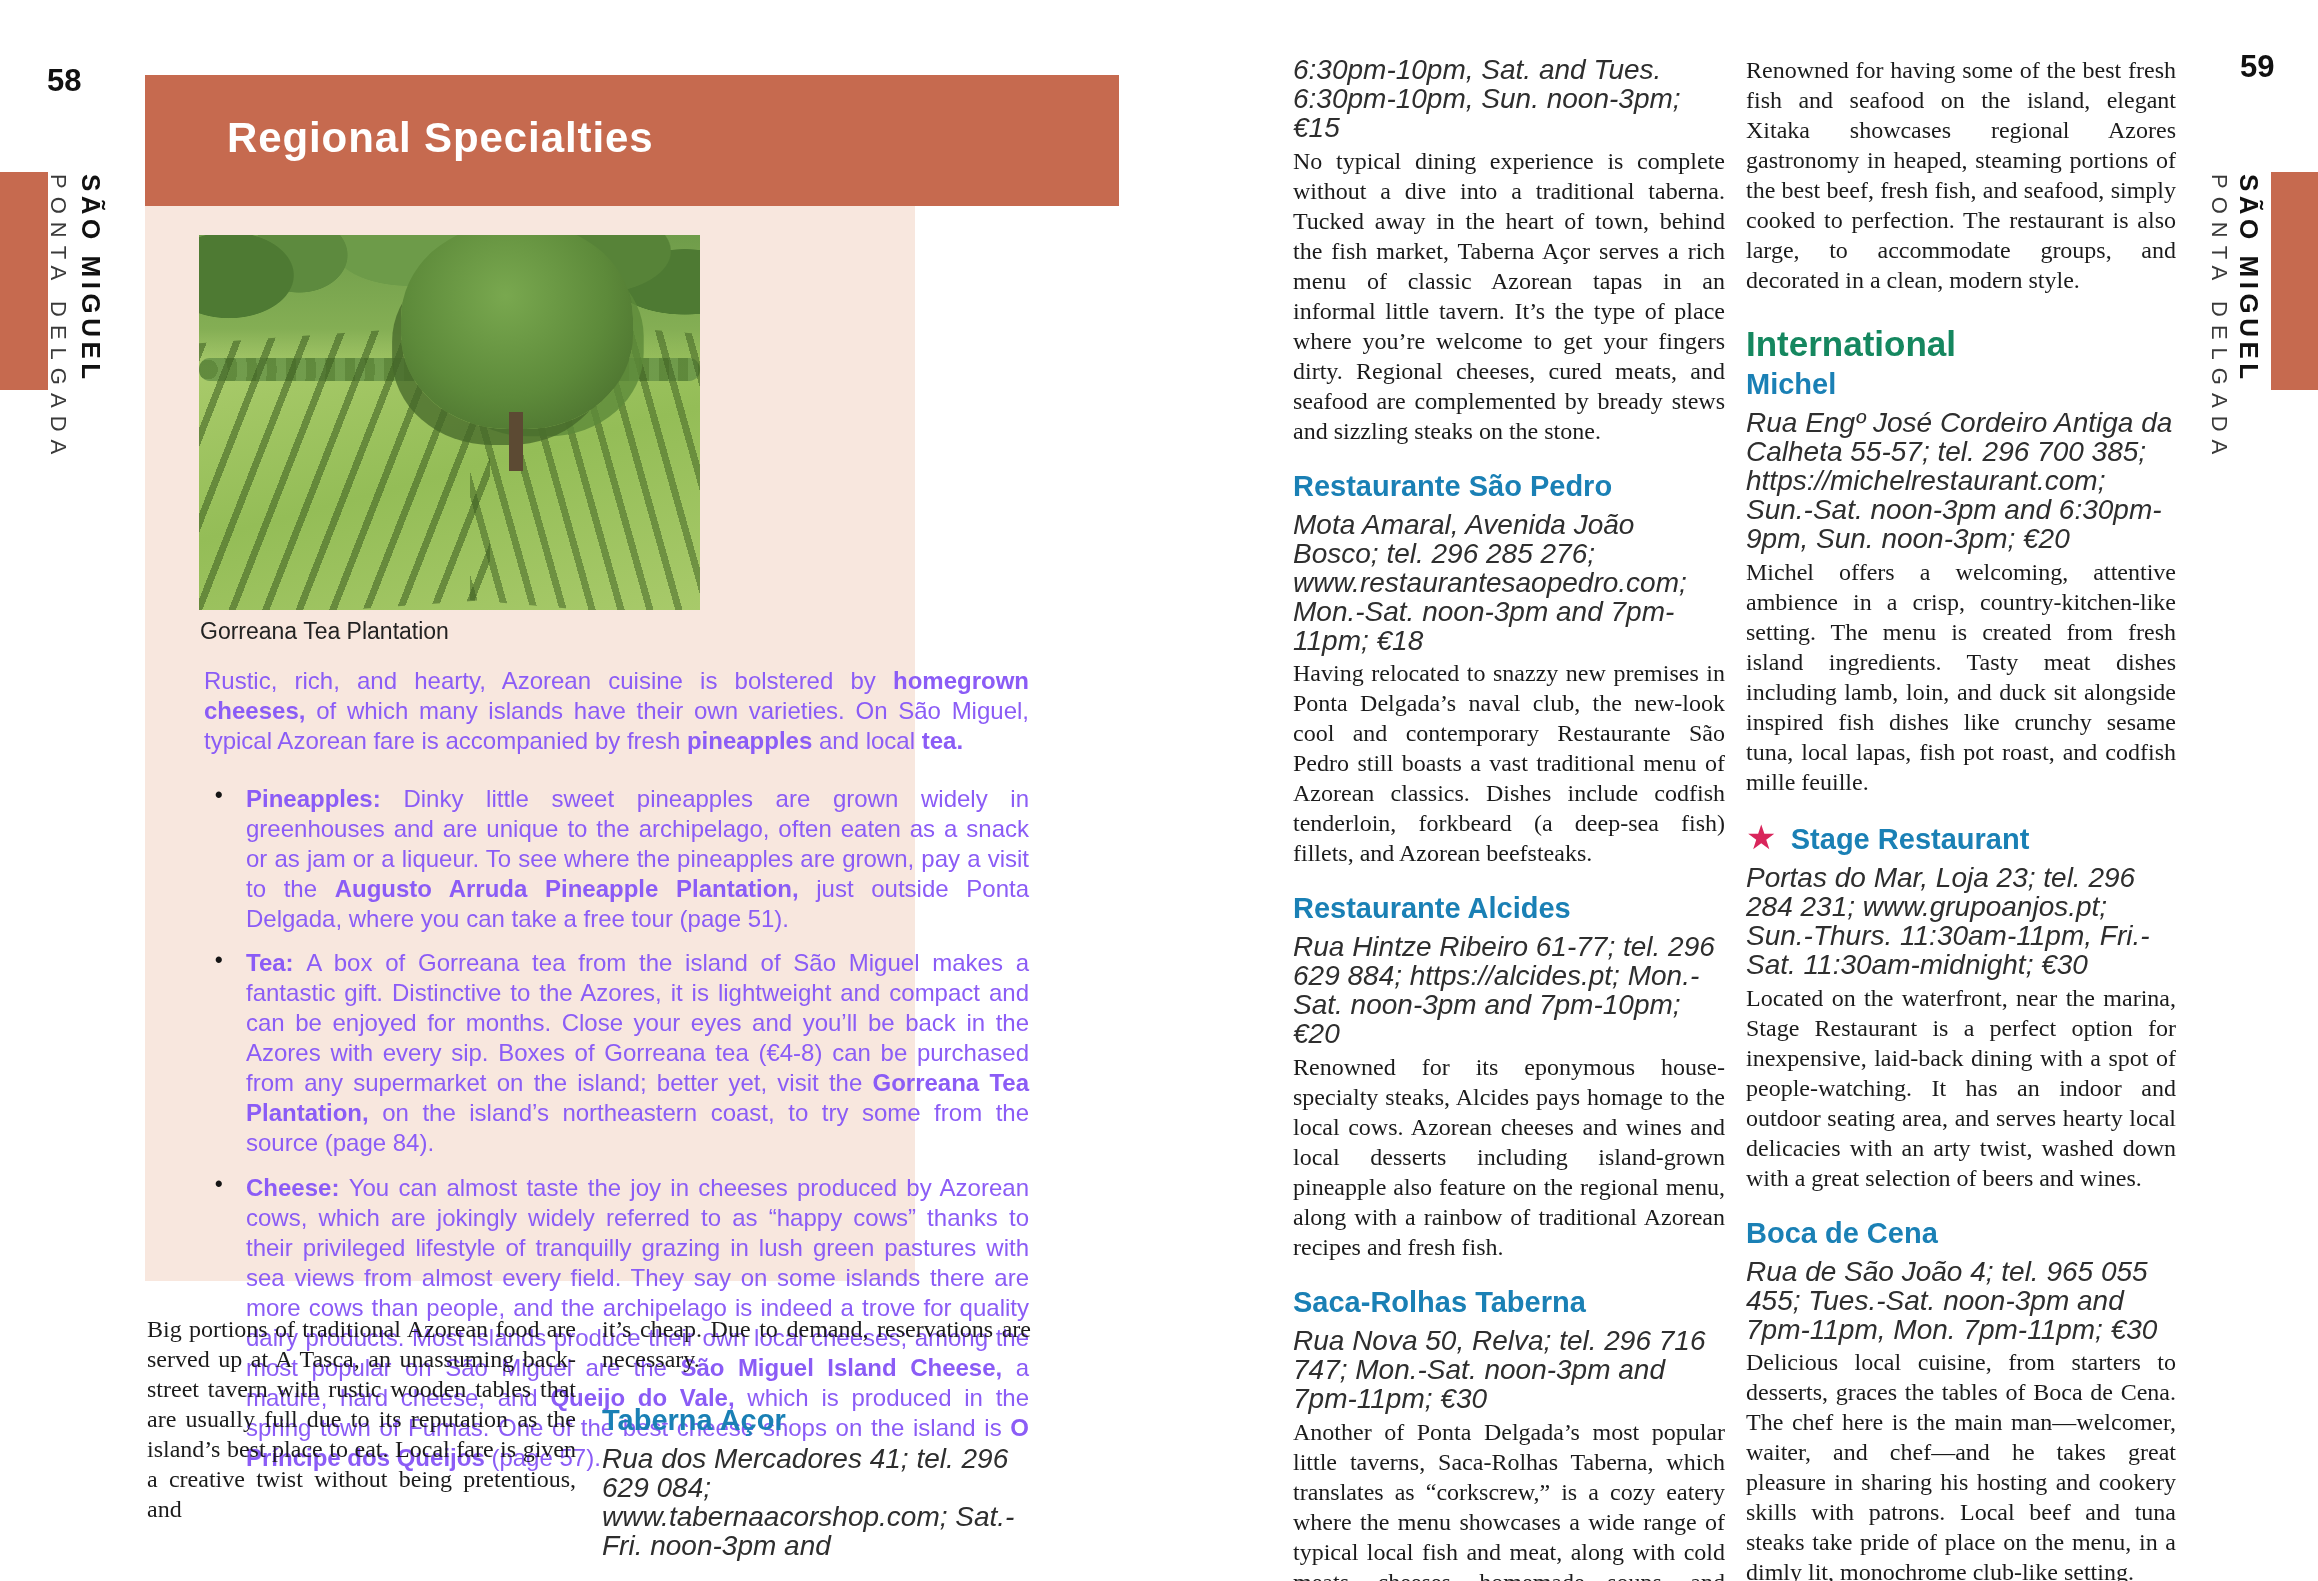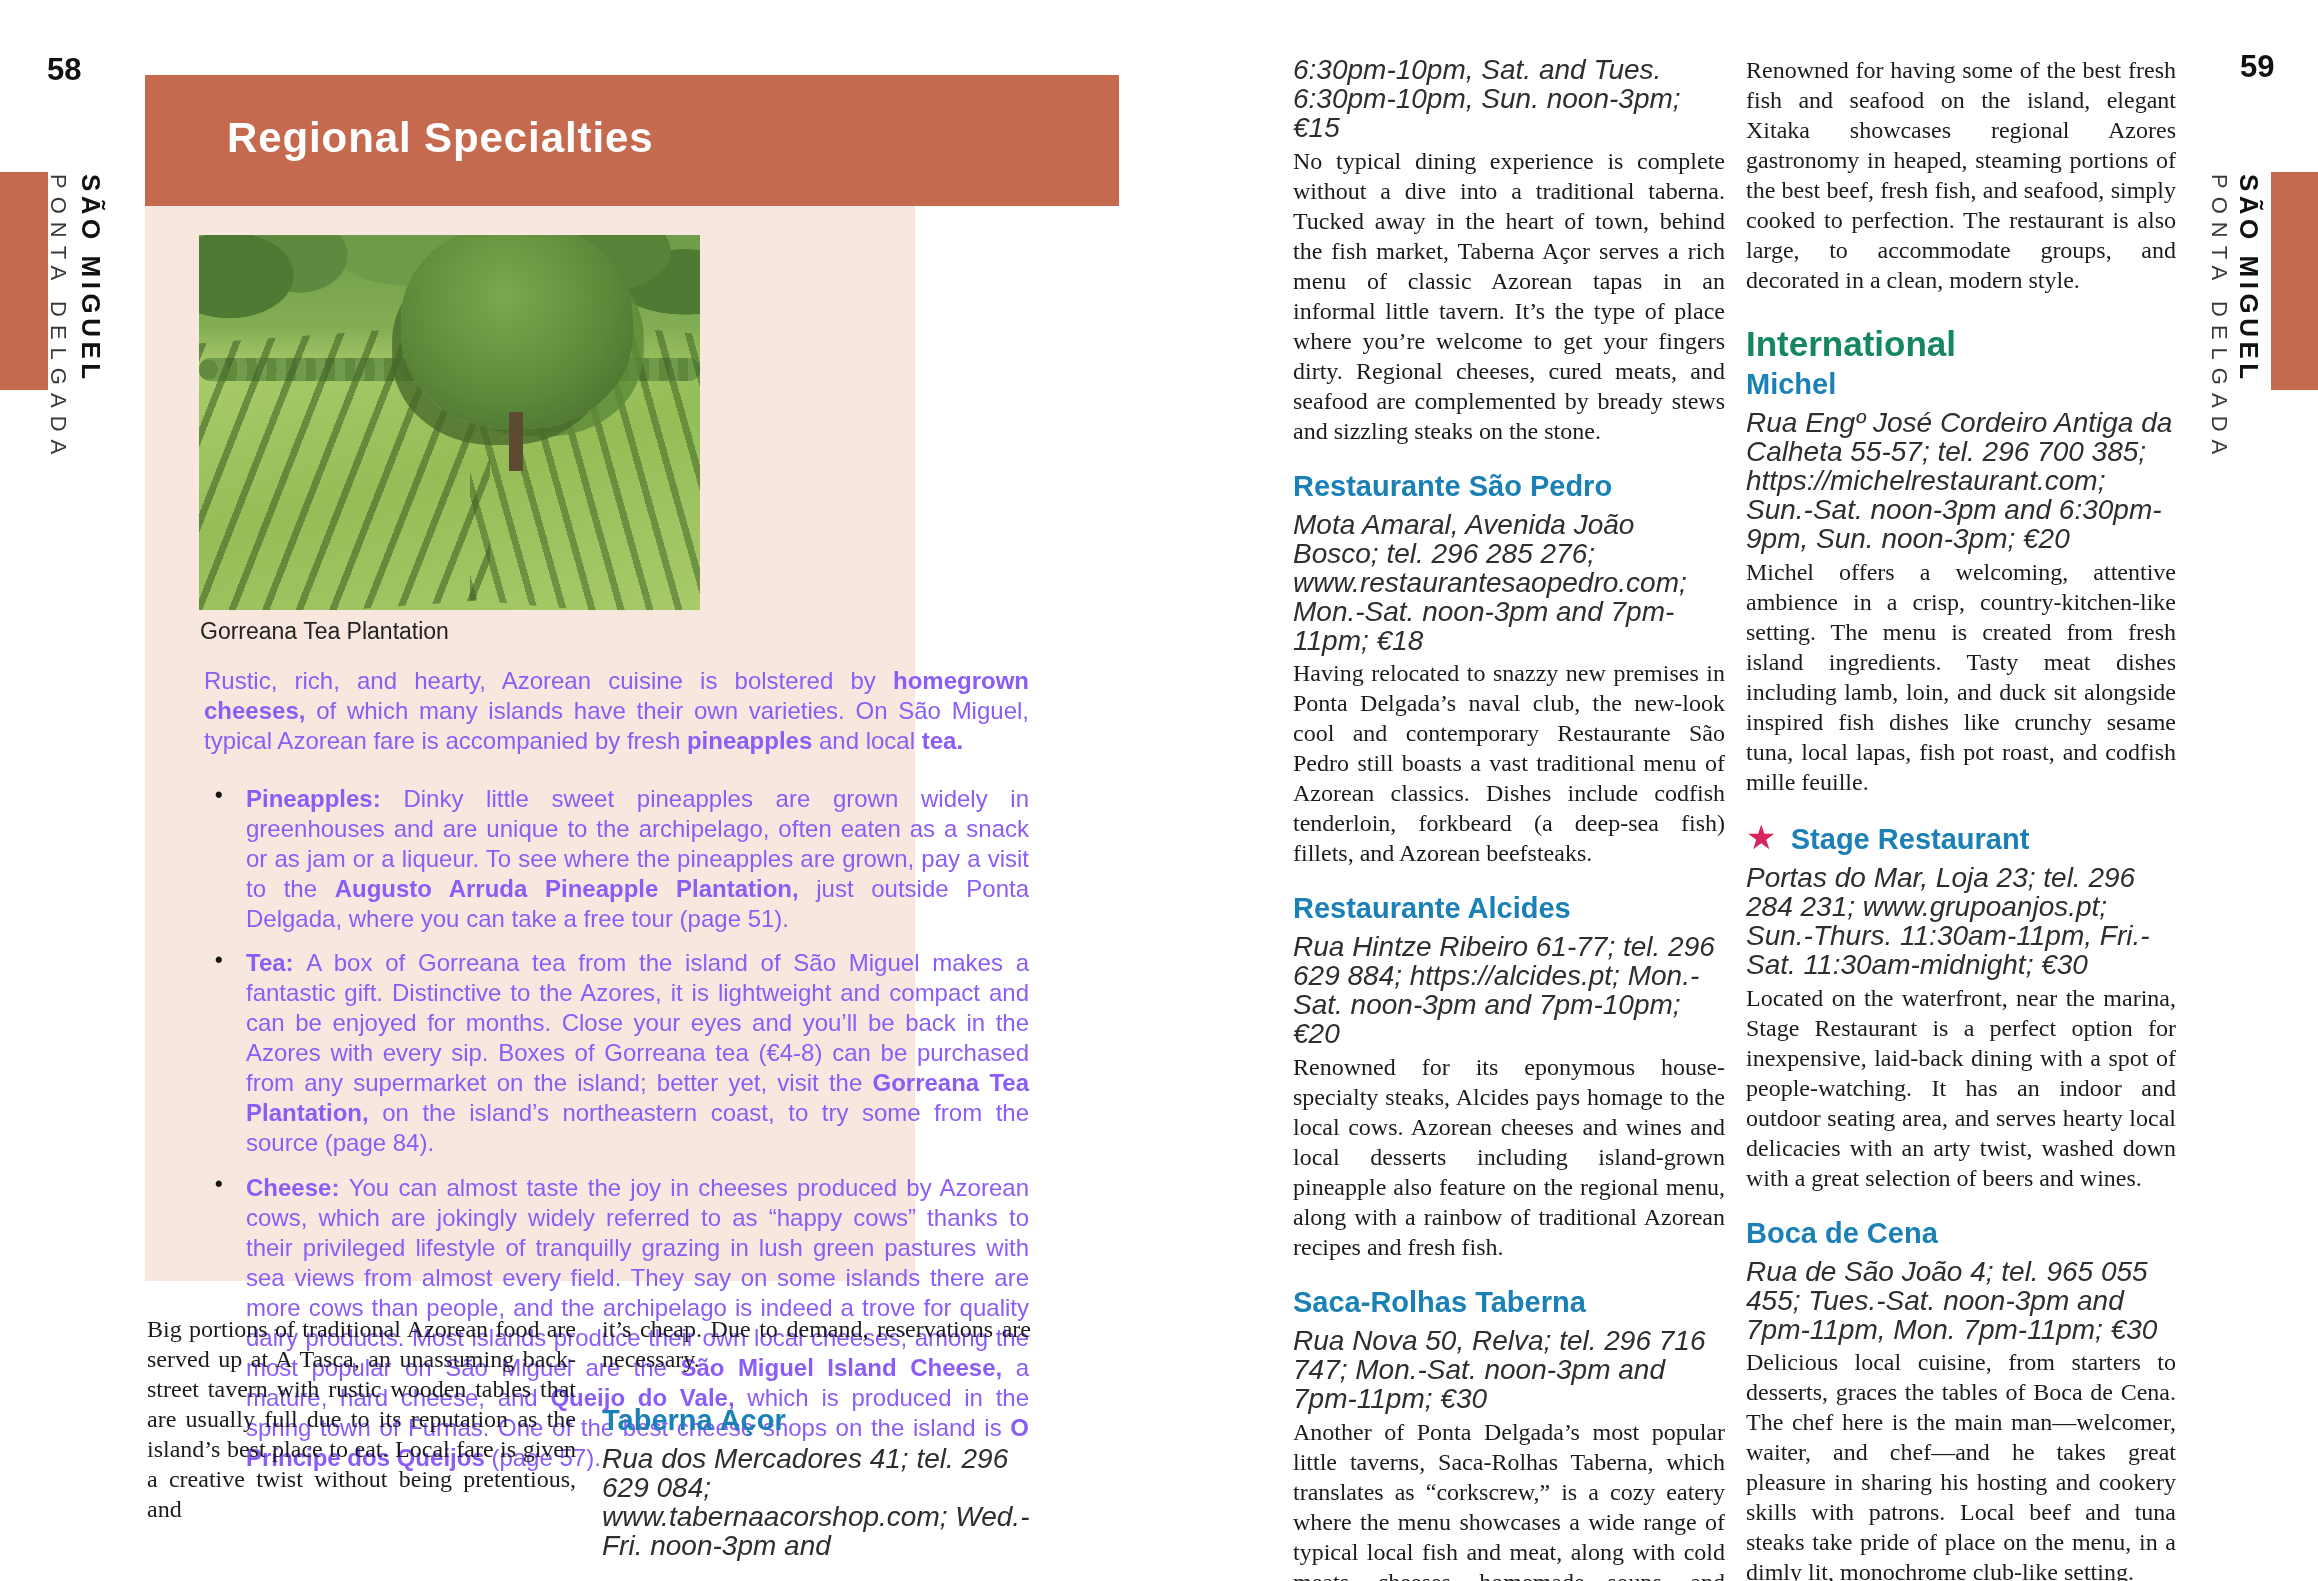--- a/index.html
+++ b/index.html
@@ -1,21 +1,21 @@
 <!DOCTYPE html>
 <html style="font-size:14.3px"><head>
 <meta charset="utf-8">
 <style>
   html,body { margin:0; padding:0; background:#ffffff; }
   .spread { position:relative; width:2319px; height:1581px; background:#ffffff; overflow:hidden;
             font-family:"Liberation Sans", sans-serif; color:#1b1b1b; }
 
   
   .pagenum { position:absolute; font-weight:bold; font-size:31px; color:#111; }
-  .pagenum.pn-left  { left:47px;  top:52px; }
+  .pagenum.pn-left  { left:47px;  top:63px; }
   .pagenum.pn-right { left:2240px; top:49px; }
   .edge-tab { position:absolute; top:172px; width:48px; height:218px; background:#c66a4f; }
   .edge-tab.tab-left  { left:0; }
   .edge-tab.tab-right { right:0; }
   .side-txt { position:absolute; top:174px; writing-mode:vertical-rl; text-orientation:mixed; white-space:nowrap; }
   .side-region { font-weight:bold; font-size:26px; letter-spacing:4.5px; color:#111; }
   .side-city   { font-size:22px; letter-spacing:8px; color:#3a3a3a; }
   .sl-city   { left:45px; }
   .sl-region { left:75px; }
   .sr-city   { left:2206px; }
@@ -118,21 +118,21 @@
 
   <div class="colA serifcopy">
     <p>Big portions of traditional Azorean food are served up at A Tasca, an unassuming back-street tavern with rustic wooden tables that are usually full due to its reputation as the island’s best place to eat. Local fare is given a creative twist without being pretentious, and</p>
   </div>
   <div class="colB">
     <div class="serifcopy">
         <p>it’s cheap. Due to demand, reservations are necessary.</p>
       </div>
     <div class="listing">
       <h3 class="listing-name">Taberna Açor</h3>
-      <p class="detail">Rua dos Mercadores 41; tel. 296 629 084; www.tabernaacorshop.com; Wed.-Fri. noon-3pm and</p>
+      <p class="detail">Rua dos Mercadores 41; tel. 296 629 084; www.tabernaacorshop.com; Sat.-Fri. noon-3pm and</p>
     </div>
   </div>
 
   <div class="colC">
     <p class="detail">6:30pm-10pm, Sat. and Tues. 6:30pm-10pm, Sun. noon-3pm; €15</p>
     <div class="serifcopy">
         <p>No typical dining experience is complete without a dive into a traditional taberna. Tucked away in the heart of town, behind the fish market, Taberna Açor serves a rich menu of classic Azorean tapas in an informal little tavern. It’s the type of place where you’re welcome to get your fingers dirty. Regional cheeses, cured meats, and seafood are complemented by bready stews and sizzling steaks on the stone.</p>
       </div>
 
     <div class="listing">

